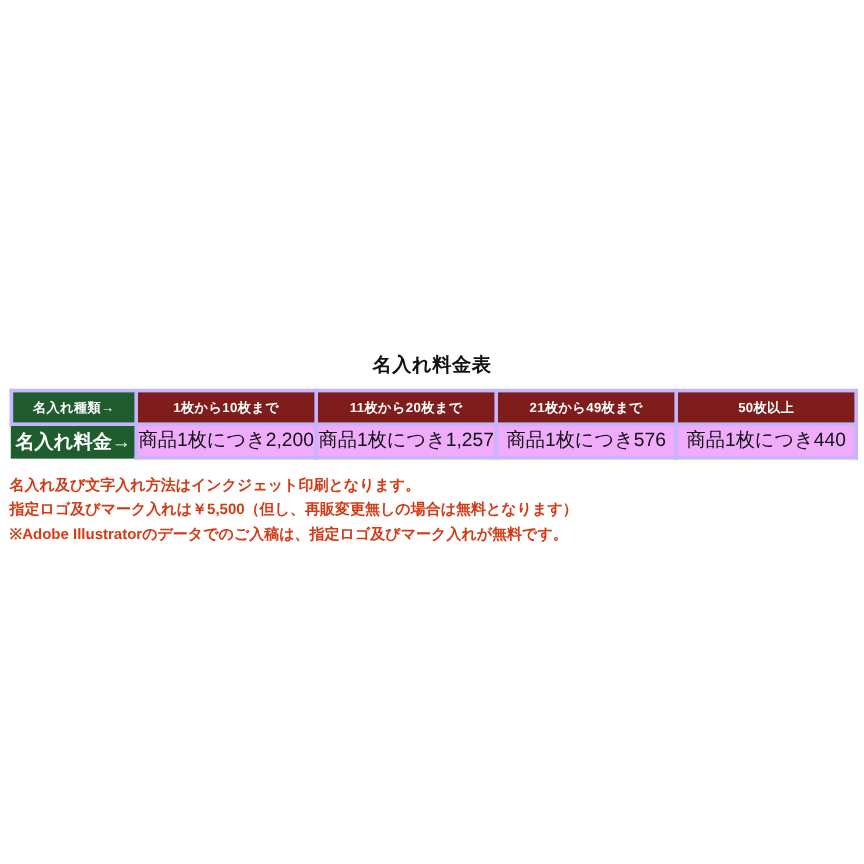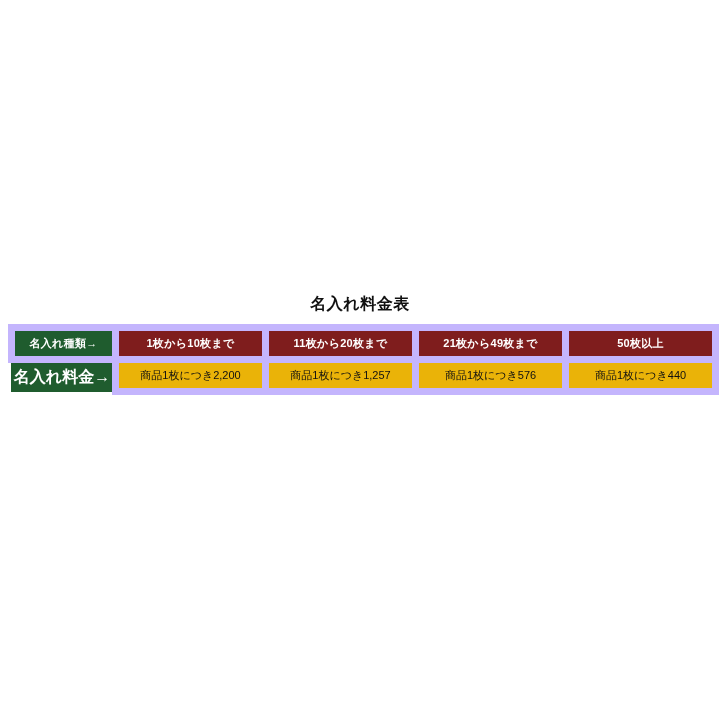--- a/index.html
+++ b/index.html
@@ -32,40 +32,40 @@
     color: #111111;
     letter-spacing: 0.5px;
     margin: 0 0 9px 0;
   }
   table.price-table {
     border-collapse: collapse;
     width: 704px;
     table-layout: fixed;
   }
   table.price-table td {
-    border: 7px solid #c4b5fd;
+    border: 3px solid #c4b5fd;
     padding: 0;
     height: 25px;
     vertical-align: middle;
     text-align: center;
   }
   .head-row td {
     background: #7f1d1d;
     color: #ffffff;
     font-size: 11px;
     font-weight: bold;
     letter-spacing: 0.3px;
   }
   .head-row td.label-cell {
     background: #1f5c2e;
   }
   .body-row td {
-    background: #eab308;
+    background: #f0abfc;
     color: #111111;
-    font-size: 11px;
+    font-size: 16px;
     border: 1px solid #1f5c2e;
   }
   .body-row td.label-cell {
     background: #1f5c2e;
     color: #ffffff;
     font-weight: bold;
     font-size: 16px;
     border: 1px solid #1f5c2e;
   }
   .col-label { width: 104px; }
@@ -108,15 +108,20 @@
         <tr class="body-row">
           <td class="label-cell">名入れ料金→</td>
           <td>商品1枚につき2,200</td>
           <td>商品1枚につき1,257</td>
           <td>商品1枚につき576</td>
           <td>商品1枚につき440</td>
         </tr>
       </tbody>
     </table>
 
+    <div class="notes">
+      <div>名入れ及び文字入れ方法はインクジェット印刷となります。</div>
+      <div>指定ロゴ及びマーク入れは￥5,500（但し、再販変更無しの場合は無料となります）</div>
+      <div>※Adobe Illustratorのデータでのご入稿は、指定ロゴ及びマーク入れが無料です。</div>
+    </div>
 
   </div>
 </div>
 
 </body></html>

